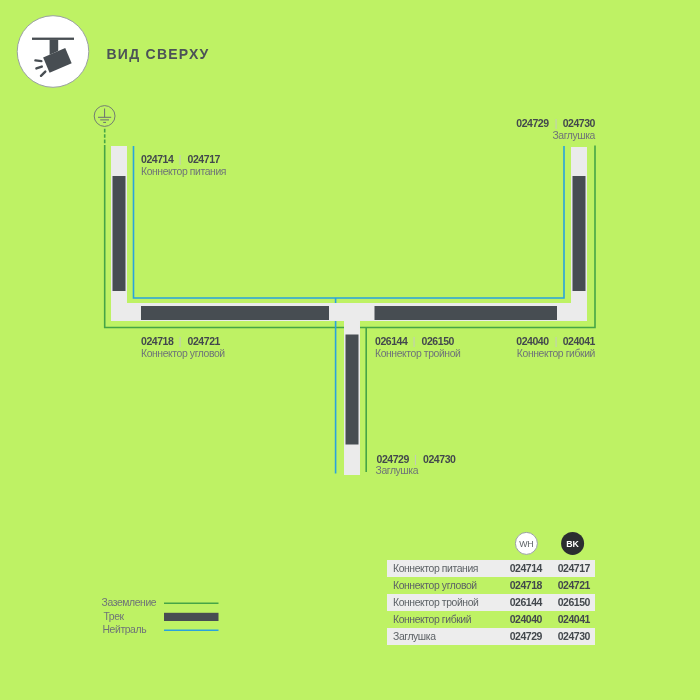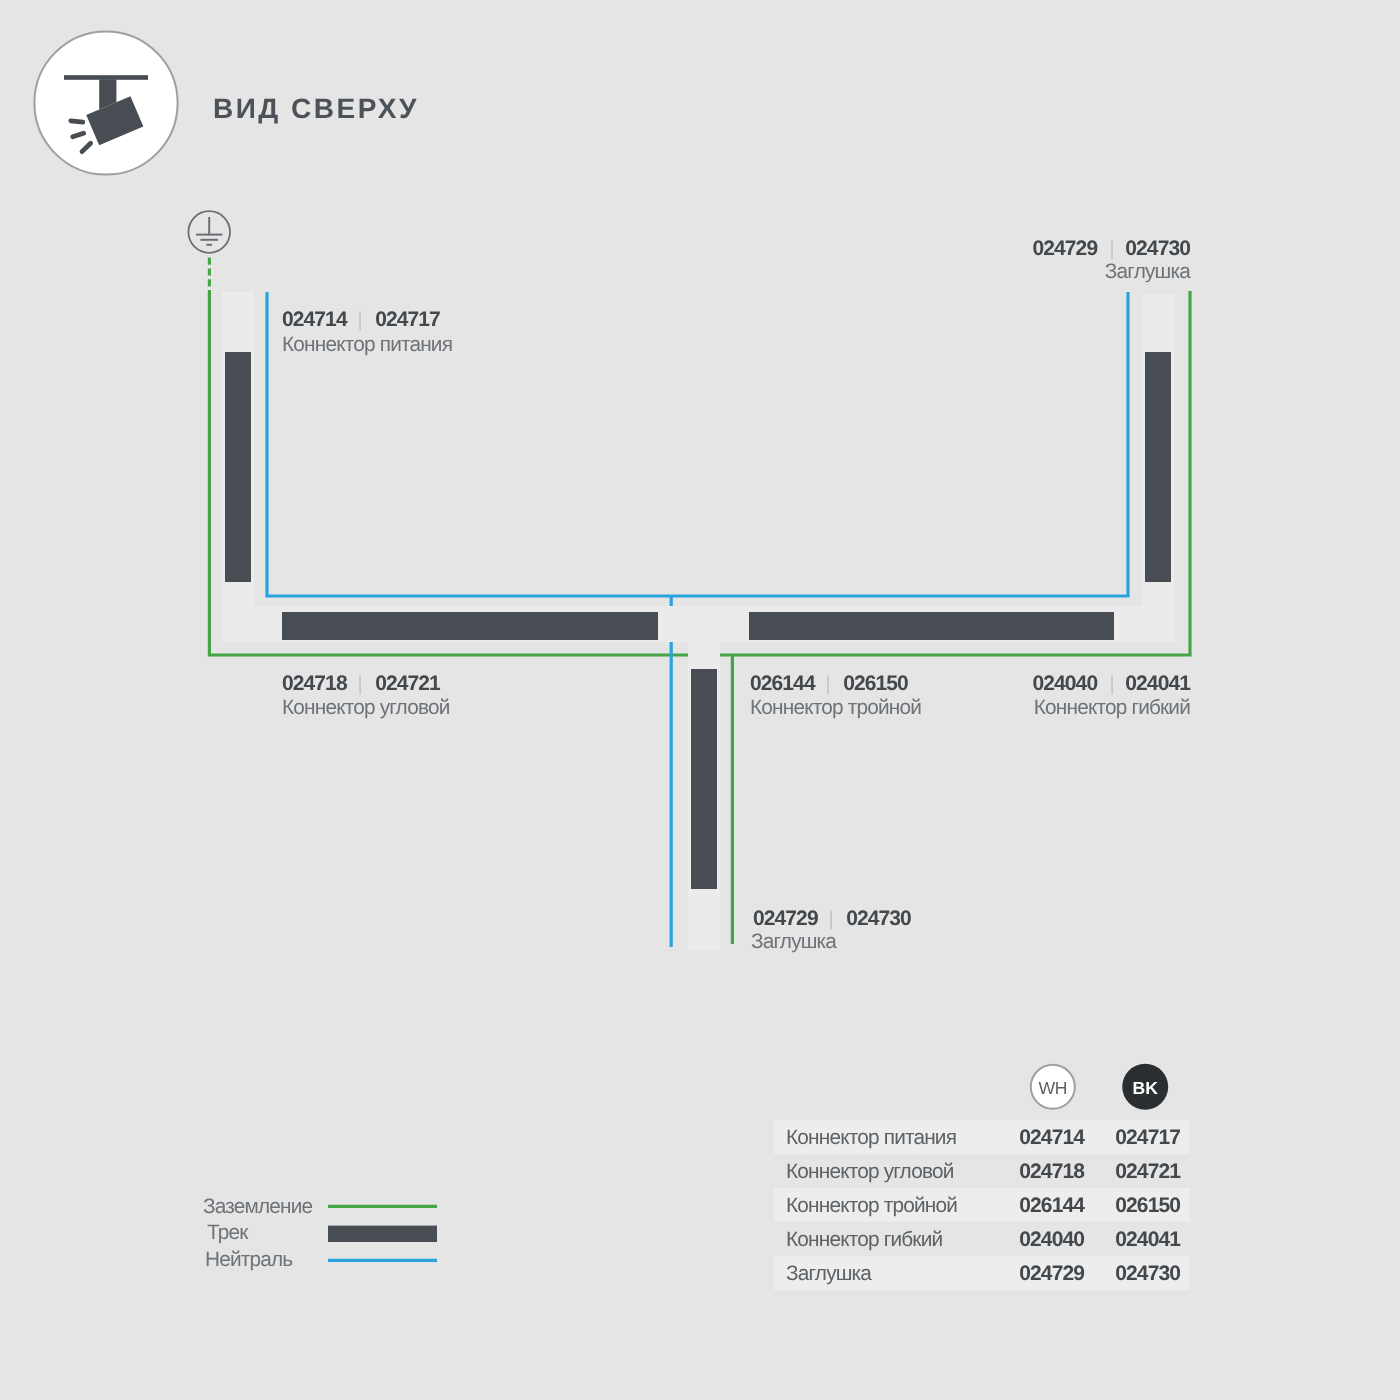--- a/index.html
+++ b/index.html
@@ -1,16 +1,16 @@
 <!DOCTYPE html>
 <html><head>
 <meta charset="utf-8">
 <style>
   html,body{margin:0;padding:0;background:#ffffff;}
-  .page{position:relative;width:700px;height:700px;background:#e5e5e5;overflow:hidden;
+  .page{position:relative;width:700px;height:700px;background:#bef264;overflow:hidden;
         font-family:"Liberation Sans", sans-serif;}
   svg{position:absolute;left:0;top:0;}
   text{font-family:"Liberation Sans", sans-serif;}
   .num{font-size:10.5px;font-weight:bold;letter-spacing:-0.45px;fill:#43484d;}
   .sep{font-size:10px;fill:#c3c6c8;}
   .desc{font-size:10.4px;letter-spacing:-0.4px;fill:#6e7378;}
   .tbl{font-size:10.4px;letter-spacing:-0.4px;fill:#5d6266;}
 </style>
 </head>
 <body>

